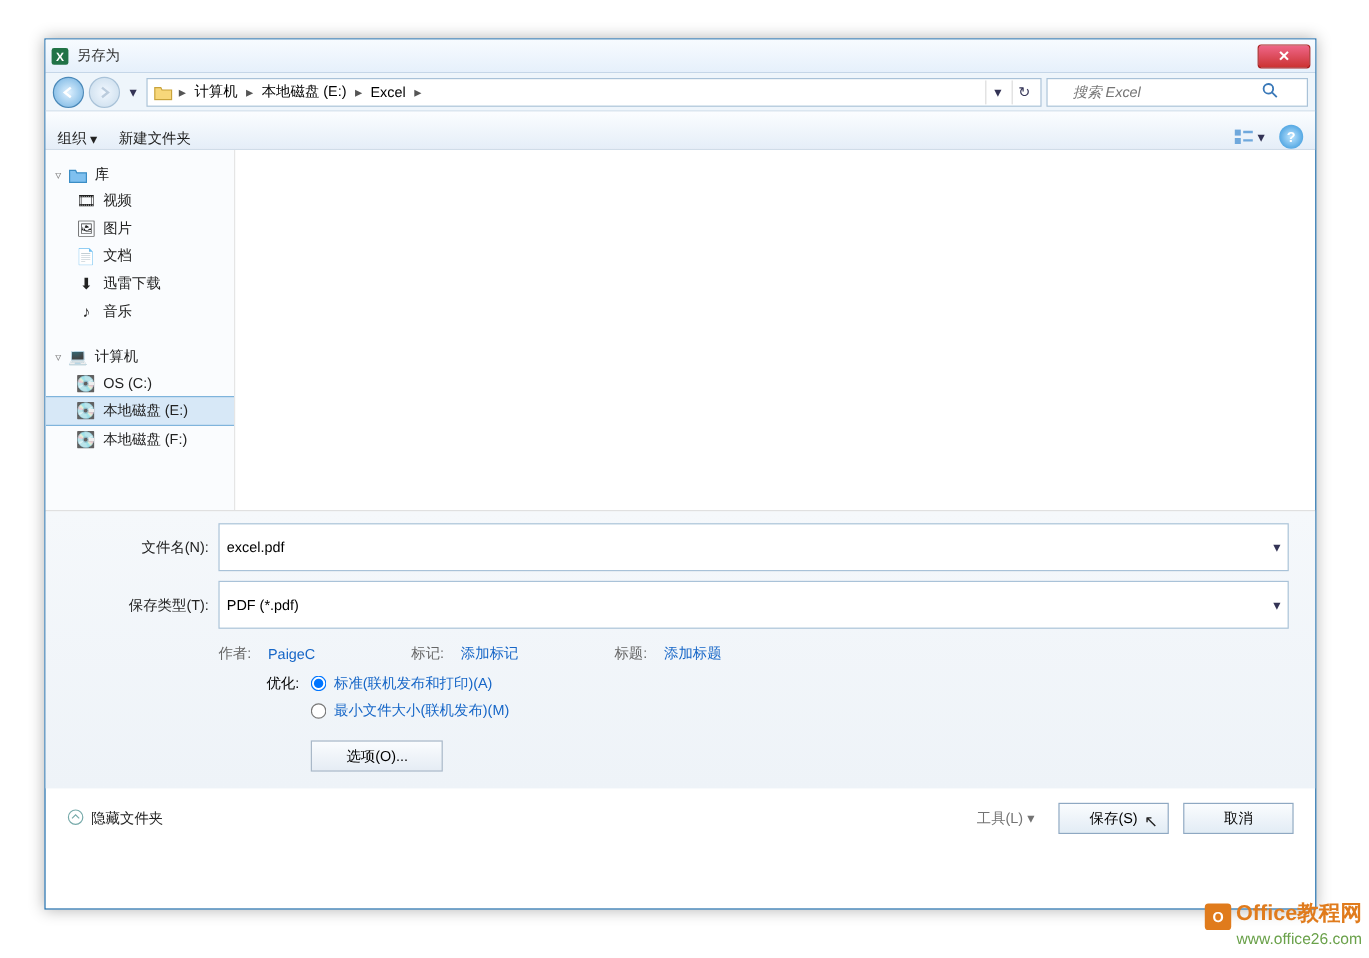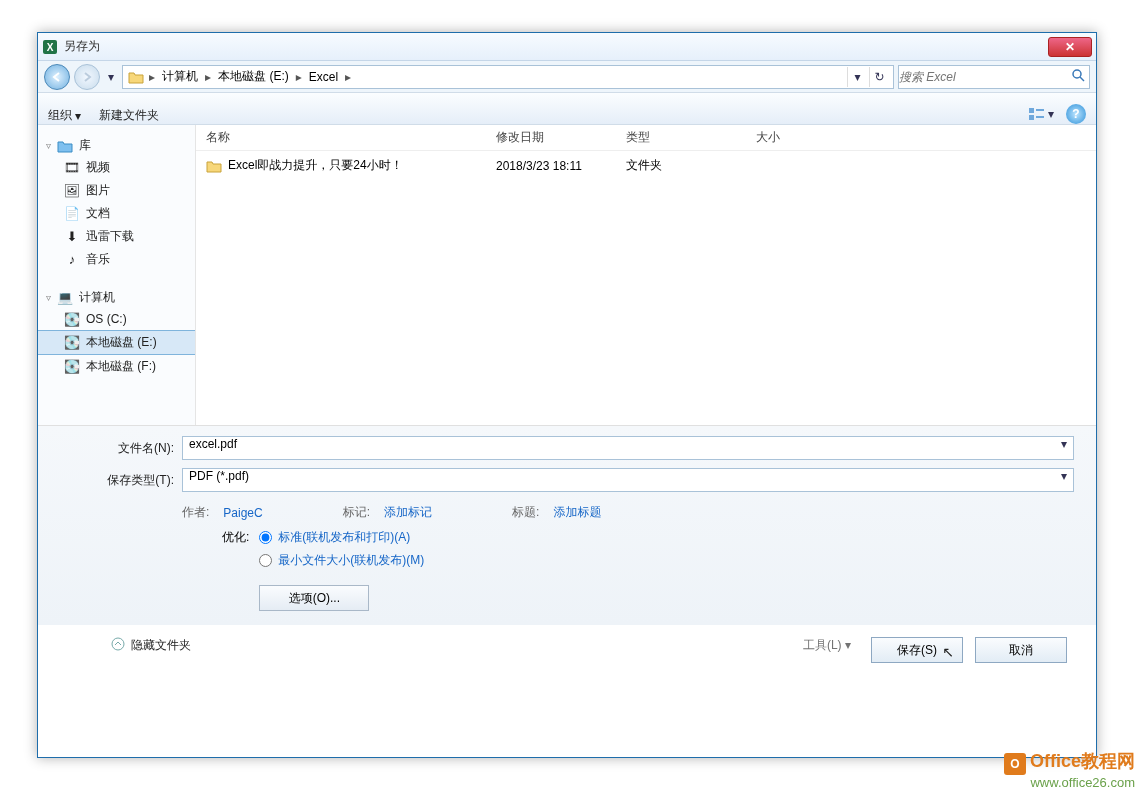--- a/index.html
+++ b/index.html
@@ -13,21 +13,21 @@
 .navbar { height: 32px; display:flex; align-items:center; padding: 3px 6px; gap:4px; background: #eef5fb; border-bottom: 1px solid #d0dce8; }
 .nav-btn { width:26px; height:26px; border-radius:50%; background: radial-gradient(#dff1ff,#6fb0e0); border:1px solid #4a88b8; display:flex; align-items:center; justify-content:center; color:#fff; cursor:pointer; }
 .nav-btn.fwd { background: radial-gradient(#f2f8ff,#c7dbeb); color:#7da; border-color:#a9c2d8;}
 .nav-drop { width:14px; height:26px; display:flex; align-items:center; justify-content:center; color:#335; cursor:pointer;}
 .addrbar { flex:1; height:24px; background:#fff; border:1px solid #a9c2d8; display:flex; align-items:center; padding:0 4px; gap:2px; }
 .addr-icon { width:18px; height:18px; display:inline-flex; align-items:center; justify-content:center; }
 .addr-sep { color:#555; padding:0 2px; }
 .addr-item { padding:0 3px; cursor:pointer; }
 .addr-tools { margin-left:auto; display:flex; gap:2px; }
 .addr-tools span { width:20px; height:20px; display:inline-flex; align-items:center; justify-content:center; border-left:1px solid #ddd; cursor:pointer; color:#335; }
-.searchbox { width:192px; height:24px; border:1px solid #a9c2d8; background:#fff; display:flex; align-items:center; padding:0 0; }
+.searchbox { width:218px; height:24px; border:1px solid #a9c2d8; background:#fff; display:flex; align-items:center; padding:0 21px; }
 .searchbox input { border:none; outline:none; flex:1; font-style:italic; color:#888; font-size:12px; font-family:inherit; }
 .searchbox .sicon { width:18px; color:#3a6; cursor:pointer; }
 .toolbar { height:32px; background: linear-gradient(#fbfdff,#e5eef8); border-bottom:1px solid #d0dce8; display:flex; align-items:flex-end; padding:0 10px; gap:18px; }
 .tool-item { display:flex; align-items:center; gap:3px; cursor:pointer; color:#222; }
 .tool-right { margin-left:auto; display:flex; align-items:center; gap:12px; }
 .view-btn { display:flex; align-items:center; gap:2px; color:#335; cursor:pointer; }
 .help-btn { width:20px; height:20px; border-radius:50%; background: radial-gradient(#bde5ff,#2a8fd8); color:#fff; display:flex; align-items:center; justify-content:center; font-weight:bold; cursor:pointer; }
 .body { display:flex; height:300px; }
 .sidebar { width:158px; border-right:1px solid #e5e5e5; padding:10px 0; overflow:hidden; background:#fafcfe; }
 .tree-group { margin-bottom:16px; }
@@ -40,32 +40,32 @@
 .fheader { display:flex; padding:4px 10px; color:#444; border-bottom:1px solid #eee; }
 .fcol-name { flex:0 0 290px; }
 .fcol-date { flex:0 0 130px; }
 .fcol-type { flex:0 0 130px; }
 .fcol-size { flex:0 0 80px; }
 .frow { display:flex; padding:6px 10px; align-items:center; }
 .frow .ico { margin-right:6px; }
 .bottom { padding:10px 22px 14px 34px; border-top:1px solid #e0e0e0; background: linear-gradient(#f5f8fb,#eef3f8); }
 .form-row { display:flex; align-items:center; margin-bottom:8px; }
 .form-row label { width:110px; text-align:right; padding-right:8px; color:#222; }
-.form-row .combo { flex:1; height:24px; border:1px solid #a9c2d8; background:#fff; display:flex; padding:0 6px; }
+.form-row .combo { flex:1; height:40px; border:1px solid #a9c2d8; background:#fff; display:flex; align-items:center; padding:0 6px; }
 .form-row .combo .drop { margin-left:auto; color:#335; cursor:pointer; }
 .meta-row { display:flex; margin:12px 0 4px 0; padding-left:110px; gap:80px; }
 .meta-item { display:flex; gap:14px; align-items:center; }
 .meta-item .mlabel { color:#666; }
 .meta-item .mval { color:#1666c7; cursor:pointer; }
 .opt-row { display:flex; padding-left:150px; gap:100px; margin-top:8px; max-width:720px;}
 .opt-col { display:flex; flex-direction:column; gap:6px; }
 .opt-item { display:flex; align-items:flex-start; gap:6px; color:#1666c7; max-width:200px; }
 .opt-item input { margin-top:2px; }
 .opt-btn { margin-top:10px; width:110px; height:26px; border:1px solid #a9b8c8; background:linear-gradient(#fafcfe,#e5ecf4); cursor:pointer; font-family:inherit; font-size:12px;text-align:center; }
-.footer { display:flex; align-items:flex-start; padding:12px 29px; gap:12px;margin-left:44px; }
+.footer { display:flex; align-items:center; padding:12px 18px; gap:12px; }
 .footer .hide-link { display:flex; align-items:center; gap:6px; cursor:pointer; color:#222; }
 .footer .spacer { flex:1; }
 .footer .tool-link { color:#737373; cursor:pointer; padding:0 8px; }
 .btn { width:92px; height:26px; border:1px solid #8ea8c2; background:linear-gradient(#fafcfe,#e2ecf5); cursor:pointer; font-family:Liberation Sans, sans-serif; font-size:12px; position:relative; }
 .cursor-img { position:absolute; right:8px; top:6px; font-size:14px; color:#222; pointer-events:none; }
 .watermark { position:absolute; right:6px; bottom:8px; text-align:right; }
 .watermark .wm1 { color:#e07b1c; font-weight:bold; font-size:18px; }
 .watermark .wm2 { color:#6aa14a; font-size:13px; }
 .wm-icon { display:inline-block; width:22px; height:22px; background:#e07b1c; color:#fff; text-align:center; line-height:22px; font-weight:bold; margin-right:4px; border-radius:3px; vertical-align:middle;}
 </style>
@@ -197,41 +197,20 @@
             <span class="ico">💽</span>
             <span>本地磁盘 (E:)</span>
           </div>
         <div class="tree-child">
             <span class="ico">💽</span>
             <span>本地磁盘 (F:)</span>
           </div>
       </div>
     </div>
 
-    <div class="filearea">
-      <div class="fheader">
-        <div class="fcol-name">名称</div>
-        <div class="fcol-date">修改日期</div>
-        <div class="fcol-type">类型</div>
-        <div class="fcol-size">大小</div>
-      </div>
-      <div class="frow">
-        <div class="fcol-name" style="display:flex;align-items:center;">
-          <span class="ico">
-            <svg width="16" height="14" viewBox="0 0 16 14">
-                <path d="M1 3h5l1 2h8v8H1z" fill="#f7d77a" stroke="#c9a33b"></path>
-              </svg>
-          </span>
-          <span>Excel即战力提升，只要24小时！</span>
-        </div>
-        <div class="fcol-date">2018/3/23 18:11</div>
-        <div class="fcol-type">文件夹</div>
-        <div class="fcol-size"></div>
-      </div>
-    </div>
   </div>
 
   <div class="bottom">
     <div class="form-row">
       <label>文件名(N):</label>
       <div class="combo">
         <span>excel.pdf</span>
         <span class="drop">▾</span>
       </div>
     </div>

